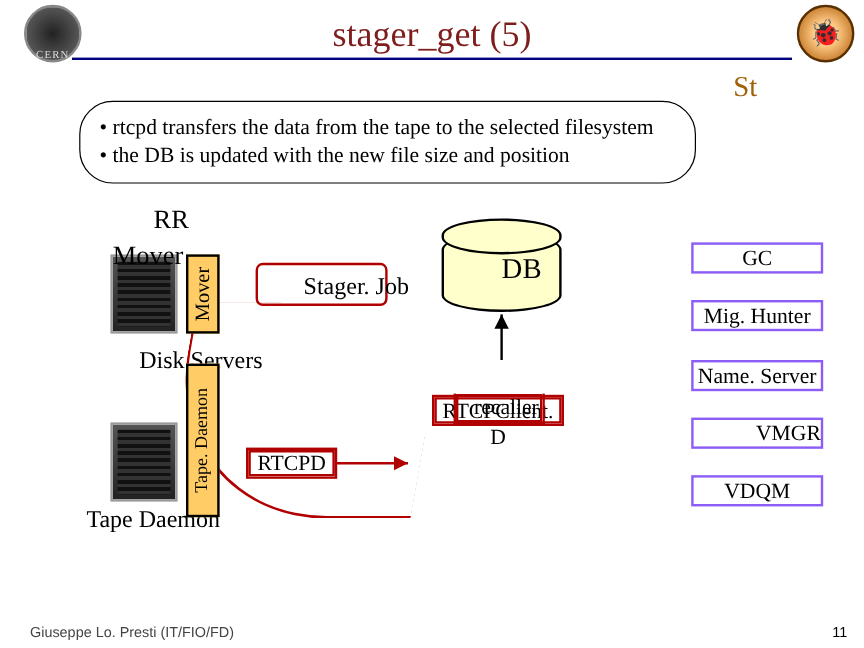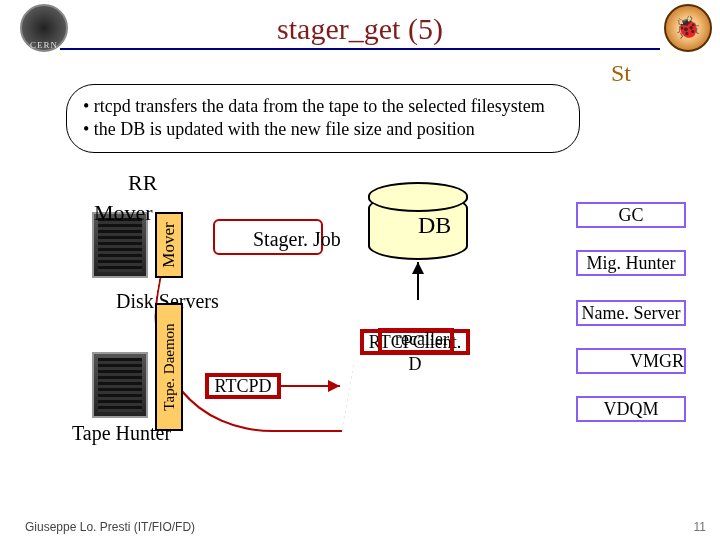--- a/index.html
+++ b/index.html
@@ -24,21 +24,21 @@
   .disk-label { position: absolute; top: 290px; left: 72px; font-size: 20px; margin-left: 44px; }
   .tape-label { position: absolute; top: 422px; left: 72px; font-size: 20px; }
   .stagerjob { position: absolute; top: 228px; left: 225px; font-size: 20px; margin-left: 28px; }
   .jobbox { position: absolute; top: 219px; left: 213px; width: 110px; height: 36px; border: 2px solid #b00000; border-radius: 6px; }
   .db-cyl { position: absolute; top: 194px; left: 368px; width: 100px; height: 66px; border: 2px solid #000; border-radius: 50px/14px; background: #ffffcc; }
   .db-cyl::before { content: ""; position: absolute; top: -14px; left: -2px; right: -2px; height: 26px; border: 2px solid #000; border-radius: 50px/14px; background: #ffffcc; }
   .db-label { position: absolute; top: 212px; left: 402px; font-size: 24px; z-index: 4; margin-left: 16px; }
   .svc-box { position: absolute; width: 110px; height: 26px; border: 2px solid #8b5cf6; font-size: 18px; text-align: center; line-height: 22px; }
   .svc-box.hl { border-color: #b00000; box-shadow: 0 0 0 2px #b00000 inset; }
   .footer { position: absolute; bottom: 6px; left: 14px; font-size: 12px; color: #444; font-family: Arial, sans-serif; margin-left: 11px;}
-  .pagenum { position: absolute; bottom: 6px; right: 14px; font-size: 12px; color: #737373; font-family: Arial, sans-serif;}
+  .pagenum { position: absolute; bottom: 6px; right: 14px; font-size: 12px; color: #000000; font-family: Arial, sans-serif;}
   .red-arc { position: absolute; left: 148px; top: 252px; width: 210px; height: 180px; border: 2px solid #b00000; border-right: none; border-top: none; border-radius: 0 0 0 140px; transform: skewX(-10deg); z-index:0;}
   svg.arrows { position: absolute; top: 0; left: 0; z-index: 0; }
 </style>
 </head>
 <body>
 
 <svg class="arrows" width="720" height="540">
   <defs>
     <marker id="ah" markerWidth="10" markerHeight="10" refX="6" refY="3" orient="auto">
       <path d="M0,0 L6,3 L0,6 Z" fill="#000"></path>
@@ -76,21 +76,21 @@
 <div class="vert-mover">
     <span>Mover</span>
   </div>
 
 <div class="disk-label">Disk Servers</div>
 
 <div class="server-img" style="top:352px; left:92px;"></div>
 <div class="vert-td">
     <span>Tape. Daemon</span>
   </div>
-<div class="tape-label">Tape Hunter</div>
+<div class="tape-label">Tape Daemon</div>
 
 <div class="jobbox"></div>
 <div class="stagerjob">Stager. Job</div>
 
 <div class="red-arc"></div>
 
 <div class="db-cyl"></div>
 <div class="db-label">DB</div>
 
 <div class="svc-box hl" style="top:300px; left:360px;margin-top:29px;">RTCPClient. D</div>

